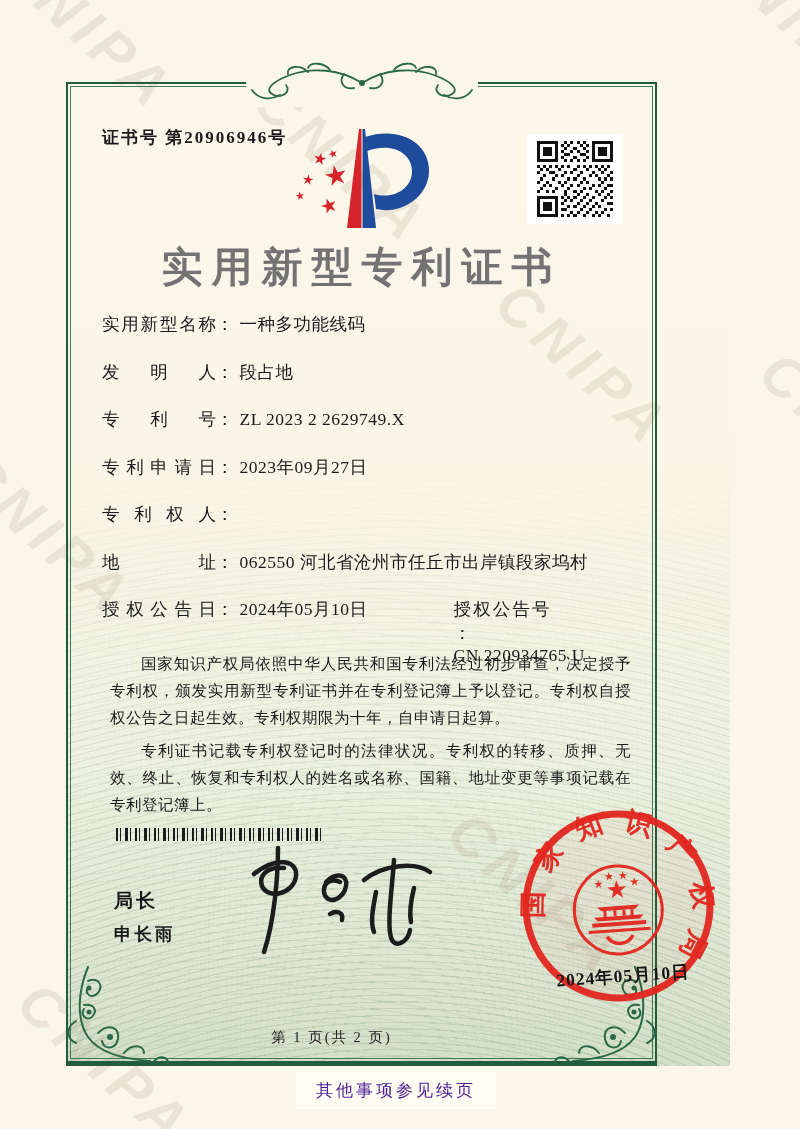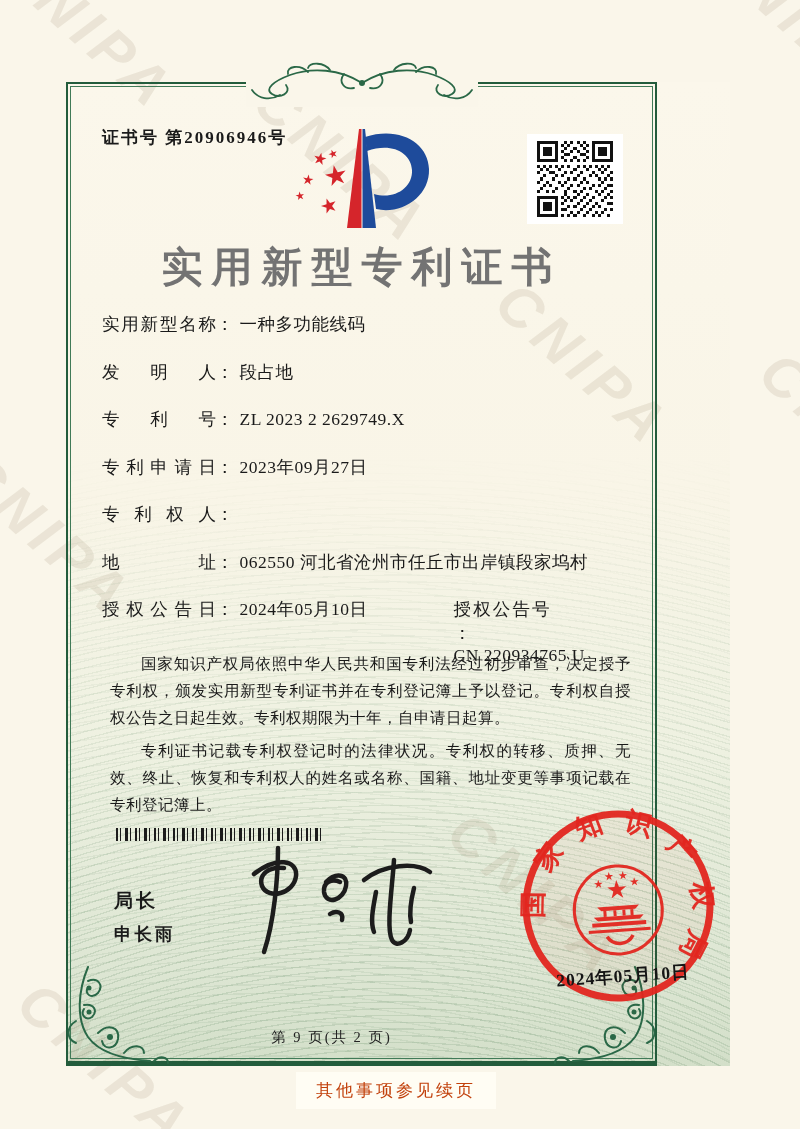--- a/index.html
+++ b/index.html
@@ -82,21 +82,21 @@
   .sig-script{position:absolute;left:150px;top:756px;width:250px;height:130px;}
   
   .seal{position:absolute;left:450px;top:722px;width:200px;height:200px;transform:rotate(-4deg);}
   
   .page-info{
     position:absolute;left:0;right:60px;bottom:14px;text-align:center;
     font-size:14.5px;letter-spacing:2px;color:#222;
   }
   .continue-note{
     position:absolute;top:1072px;left:50%;transform:translateX(-52%);z-index:4;
-    background:#fffdf4;padding:7px 20px;font-size:17px;letter-spacing:3px;color:#c2410c;
+    background:#fffdf4;padding:7px 20px;font-size:17px;letter-spacing:3px;color:#4c1d95;
   }
 </style>
 </head>
 <body>
 
 <div class="page">
 
   <div class="frame-bg">
     <div class="waves"></div>
   </div>
@@ -313,18 +313,18 @@
             <rect x="12" y="4" width="3" height="6" stroke="none"></rect>
           <path stroke="none" d="M-25,10 L25,10 L21,14 L-21,14 Z"></path>
           <rect x="-27" y="16" width="54" height="4" stroke="none"></rect>
           <rect x="-31" y="23" width="62" height="3" stroke="none"></rect>
           <path d="M-13,30 A 15 15 0 0 0 13,30" fill="none" stroke-width="3.5"></path>
         </g>
         <text x="0" y="76" text-anchor="middle" font-size="17.5" font-weight="bold" fill="#151515" letter-spacing="1" font-family="'Liberation Serif','DejaVu Serif',serif">2024年05月10日</text>
       </svg>
     </div>
 
-    <div class="page-info">第 9 页(共 2 页)</div>
+    <div class="page-info">第 1 页(共 2 页)</div>
   </div>
 
   <div class="continue-note">其他事项参见续页</div>
 
 </div>
 
 </body></html>

